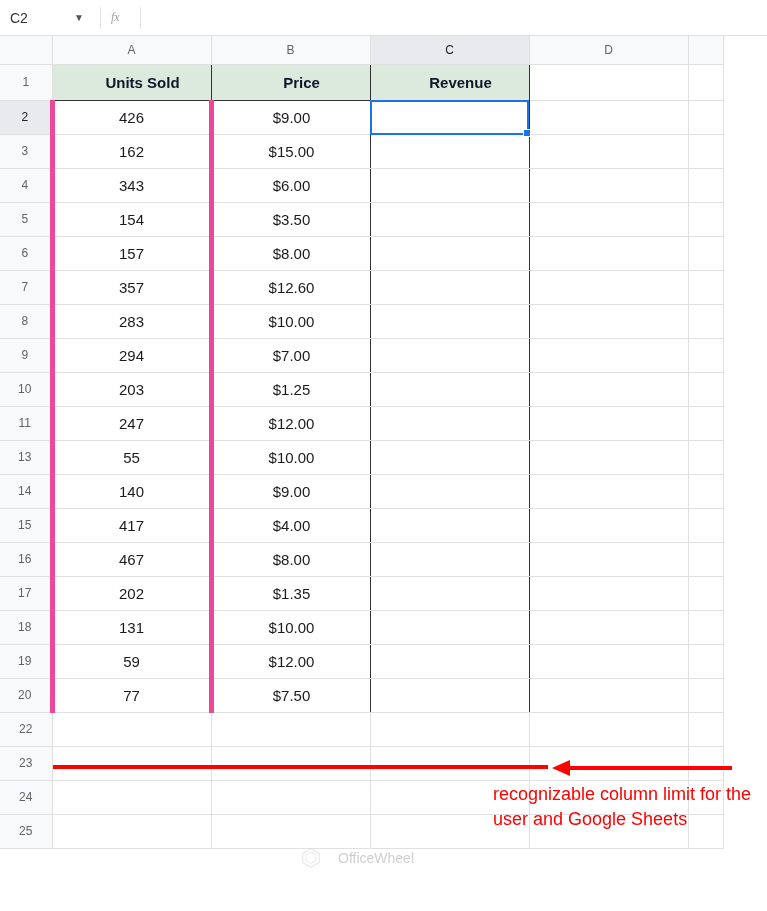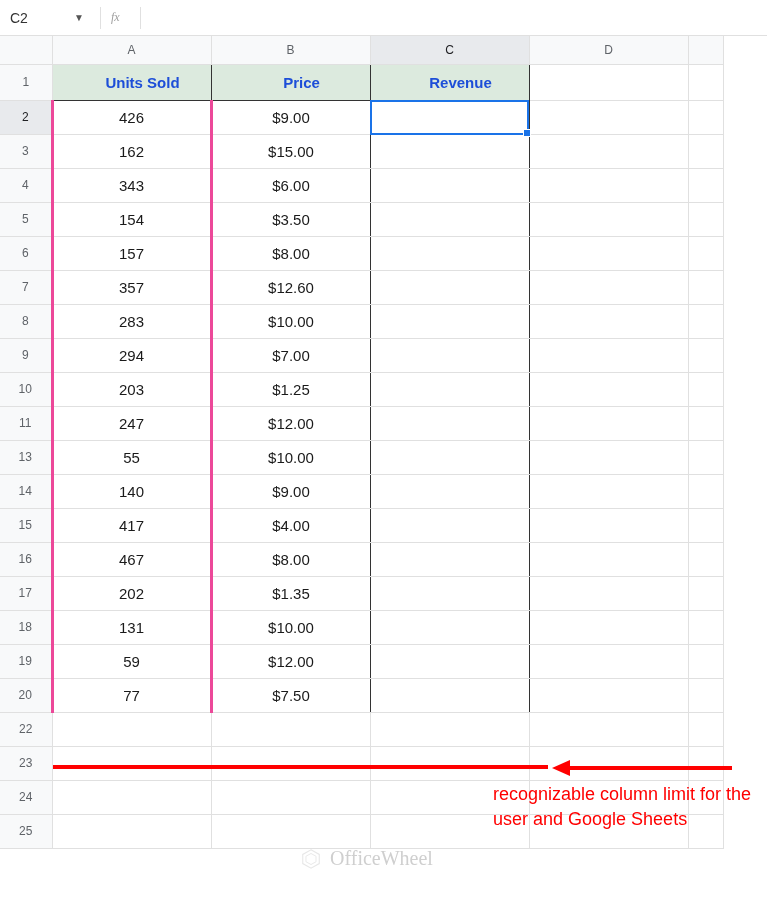--- a/index.html
+++ b/index.html
@@ -90,30 +90,30 @@
     height: 34px;
     padding: 0 6px;
     font-size: 15px;
     text-align: center;
     color: #1a1a1a;
     background: #fff;
   }
   tr.hrow td.cell {
     background: #dceade;
     font-weight: bold;
-    color: #1d4ed8;
+    color: #0f172a;
     height: 35px;
     border: 1px solid #333;
     padding-left: 28px;
   }
   tr.hrow td.row-header {
     height: 36px;
   }
   td.cell.col-ab-data {
-    border-left: 3px solid #ec4899;
+    border-left: 5px solid #ec4899;
     border-right: 1px solid #333;
   }
   tr.lastdata td.cell.col-ab-data,
   tr.lastdata td.cell.col-c-data {
     border-bottom: 1px solid #333;
   }
   tr.hrow + tr td.cell.col-ab-data,
   tr.hrow + tr td.cell.col-c-data {
     border-top: 1px solid #333;
   }
@@ -167,26 +167,25 @@
     line-height: 1.4;
     font-weight: 500;
     width: 260px;
   }
 
   .watermark {
     position: absolute;
     top: 847px;
     left: 300px;
     color: #cfcfcf;
-    font-size: 20px;
+    font-size: 14px;
     display: flex;
     align-items: center;
-    gap: 8px;
+    gap: 16px;
     pointer-events: none;
-    font-family: Liberation Serif, serif;
   }
   .watermark svg { width: 22px; height: 22px; opacity: 0.5; }
 </style>
 </head>
 <body>
 
 <div class="name-box-bar">
   <div class="name-box">
     <span>C2</span>
     <span class="name-box-dropdown">▼</span>

